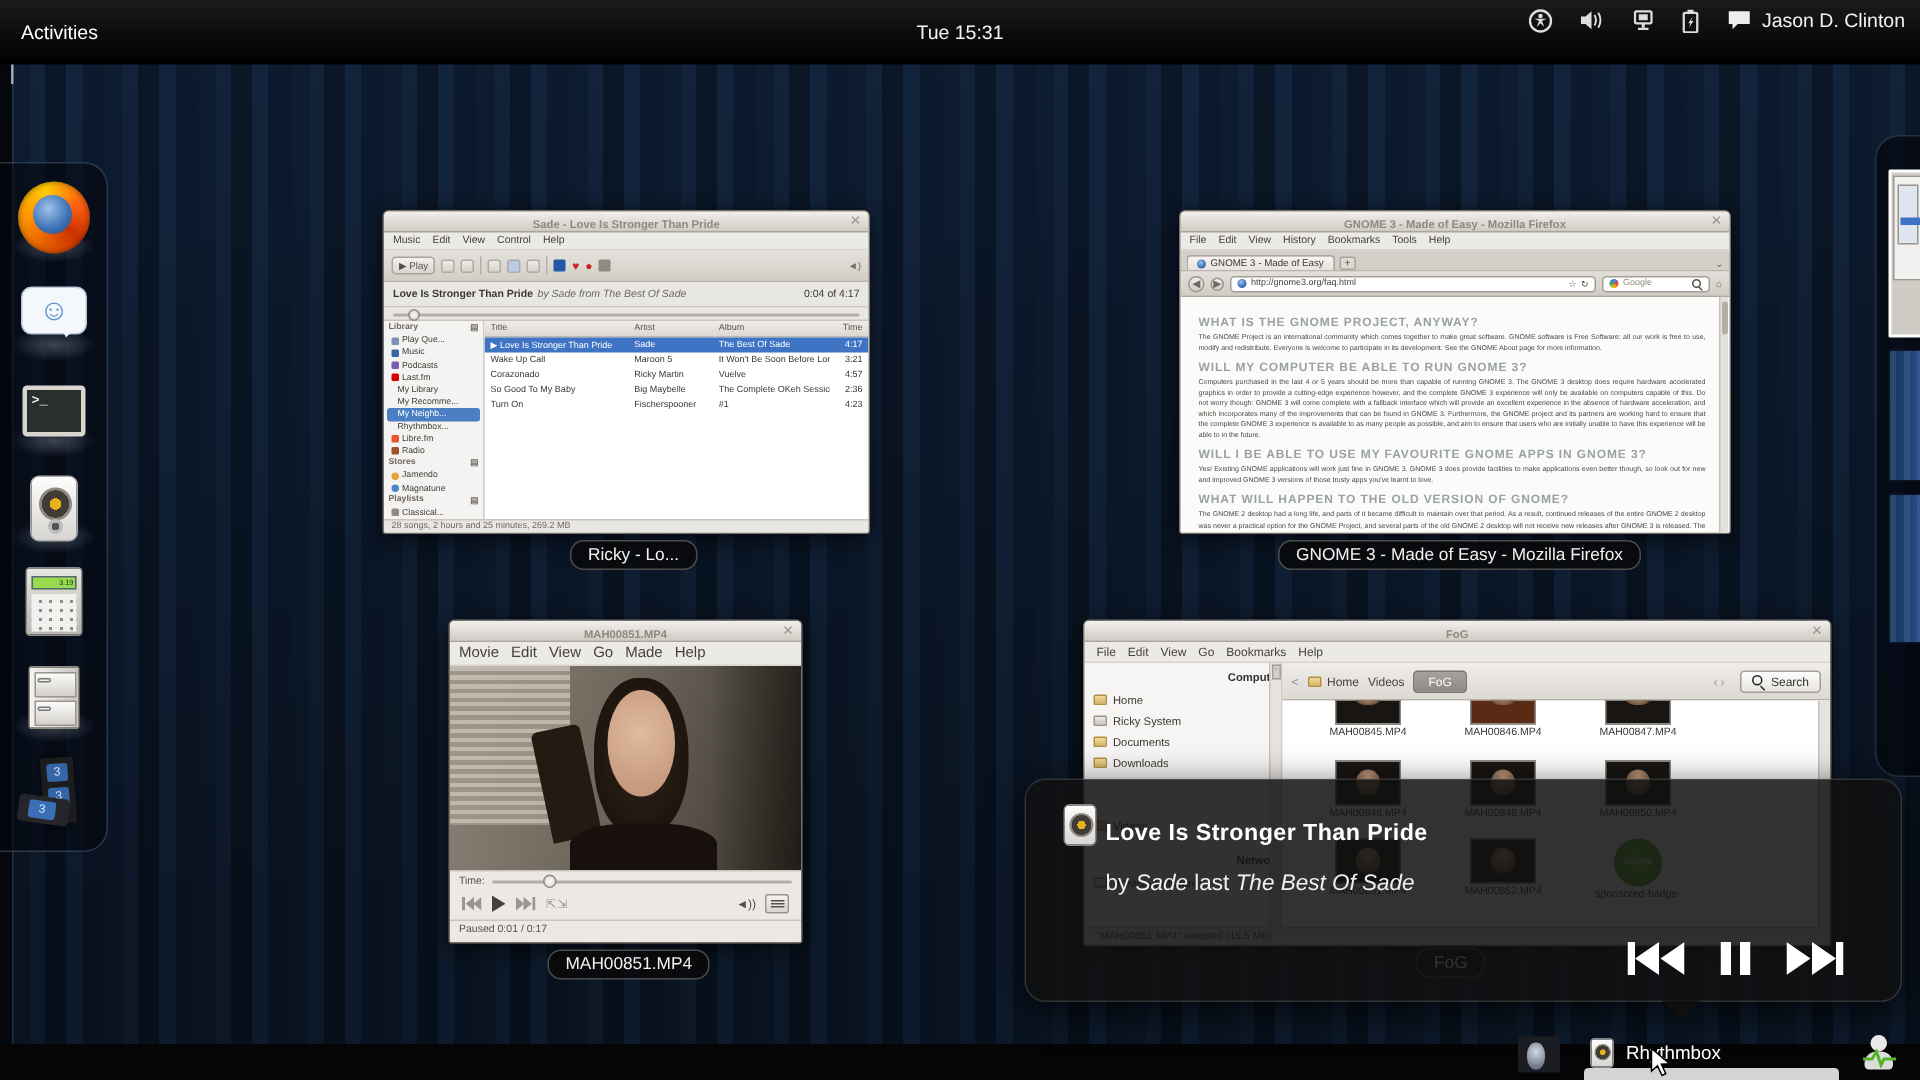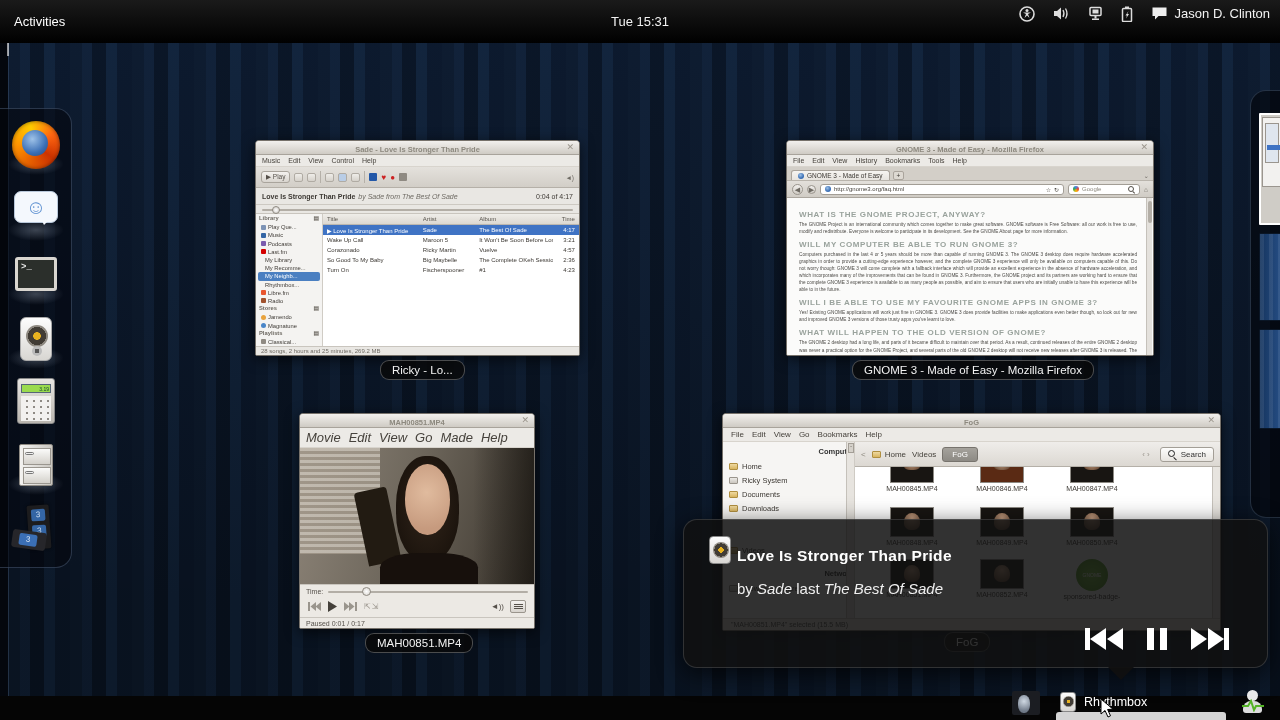--- a/index.html
+++ b/index.html
@@ -578,21 +578,21 @@
         </div>
     </div>
   </div>
   <div class="caption" style="left:852px; top:360px;">GNOME 3 - Made of Easy - Mozilla Firefox</div>
 
   <div class="win" style="left:299px; top:413px; width:236px; height:216px;">
     <div class="titlebar">
       <span>MAH00851.MP4</span>
       <span class="close">✕</span>
     </div>
-    <div class="menubar" style="font-size:13px;font-style:italic;">
+    <div class="menubar" style="font-size:10px;">
       <span>Movie</span>
       <span>Edit</span>
       <span>View</span>
       <span>Go</span>
       <span>Made</span>
       <span>Help</span>
     </div>
     <div class="tm-video">
       <span class="tm-blinds"></span>
       <span class="tm-fig"></span>

